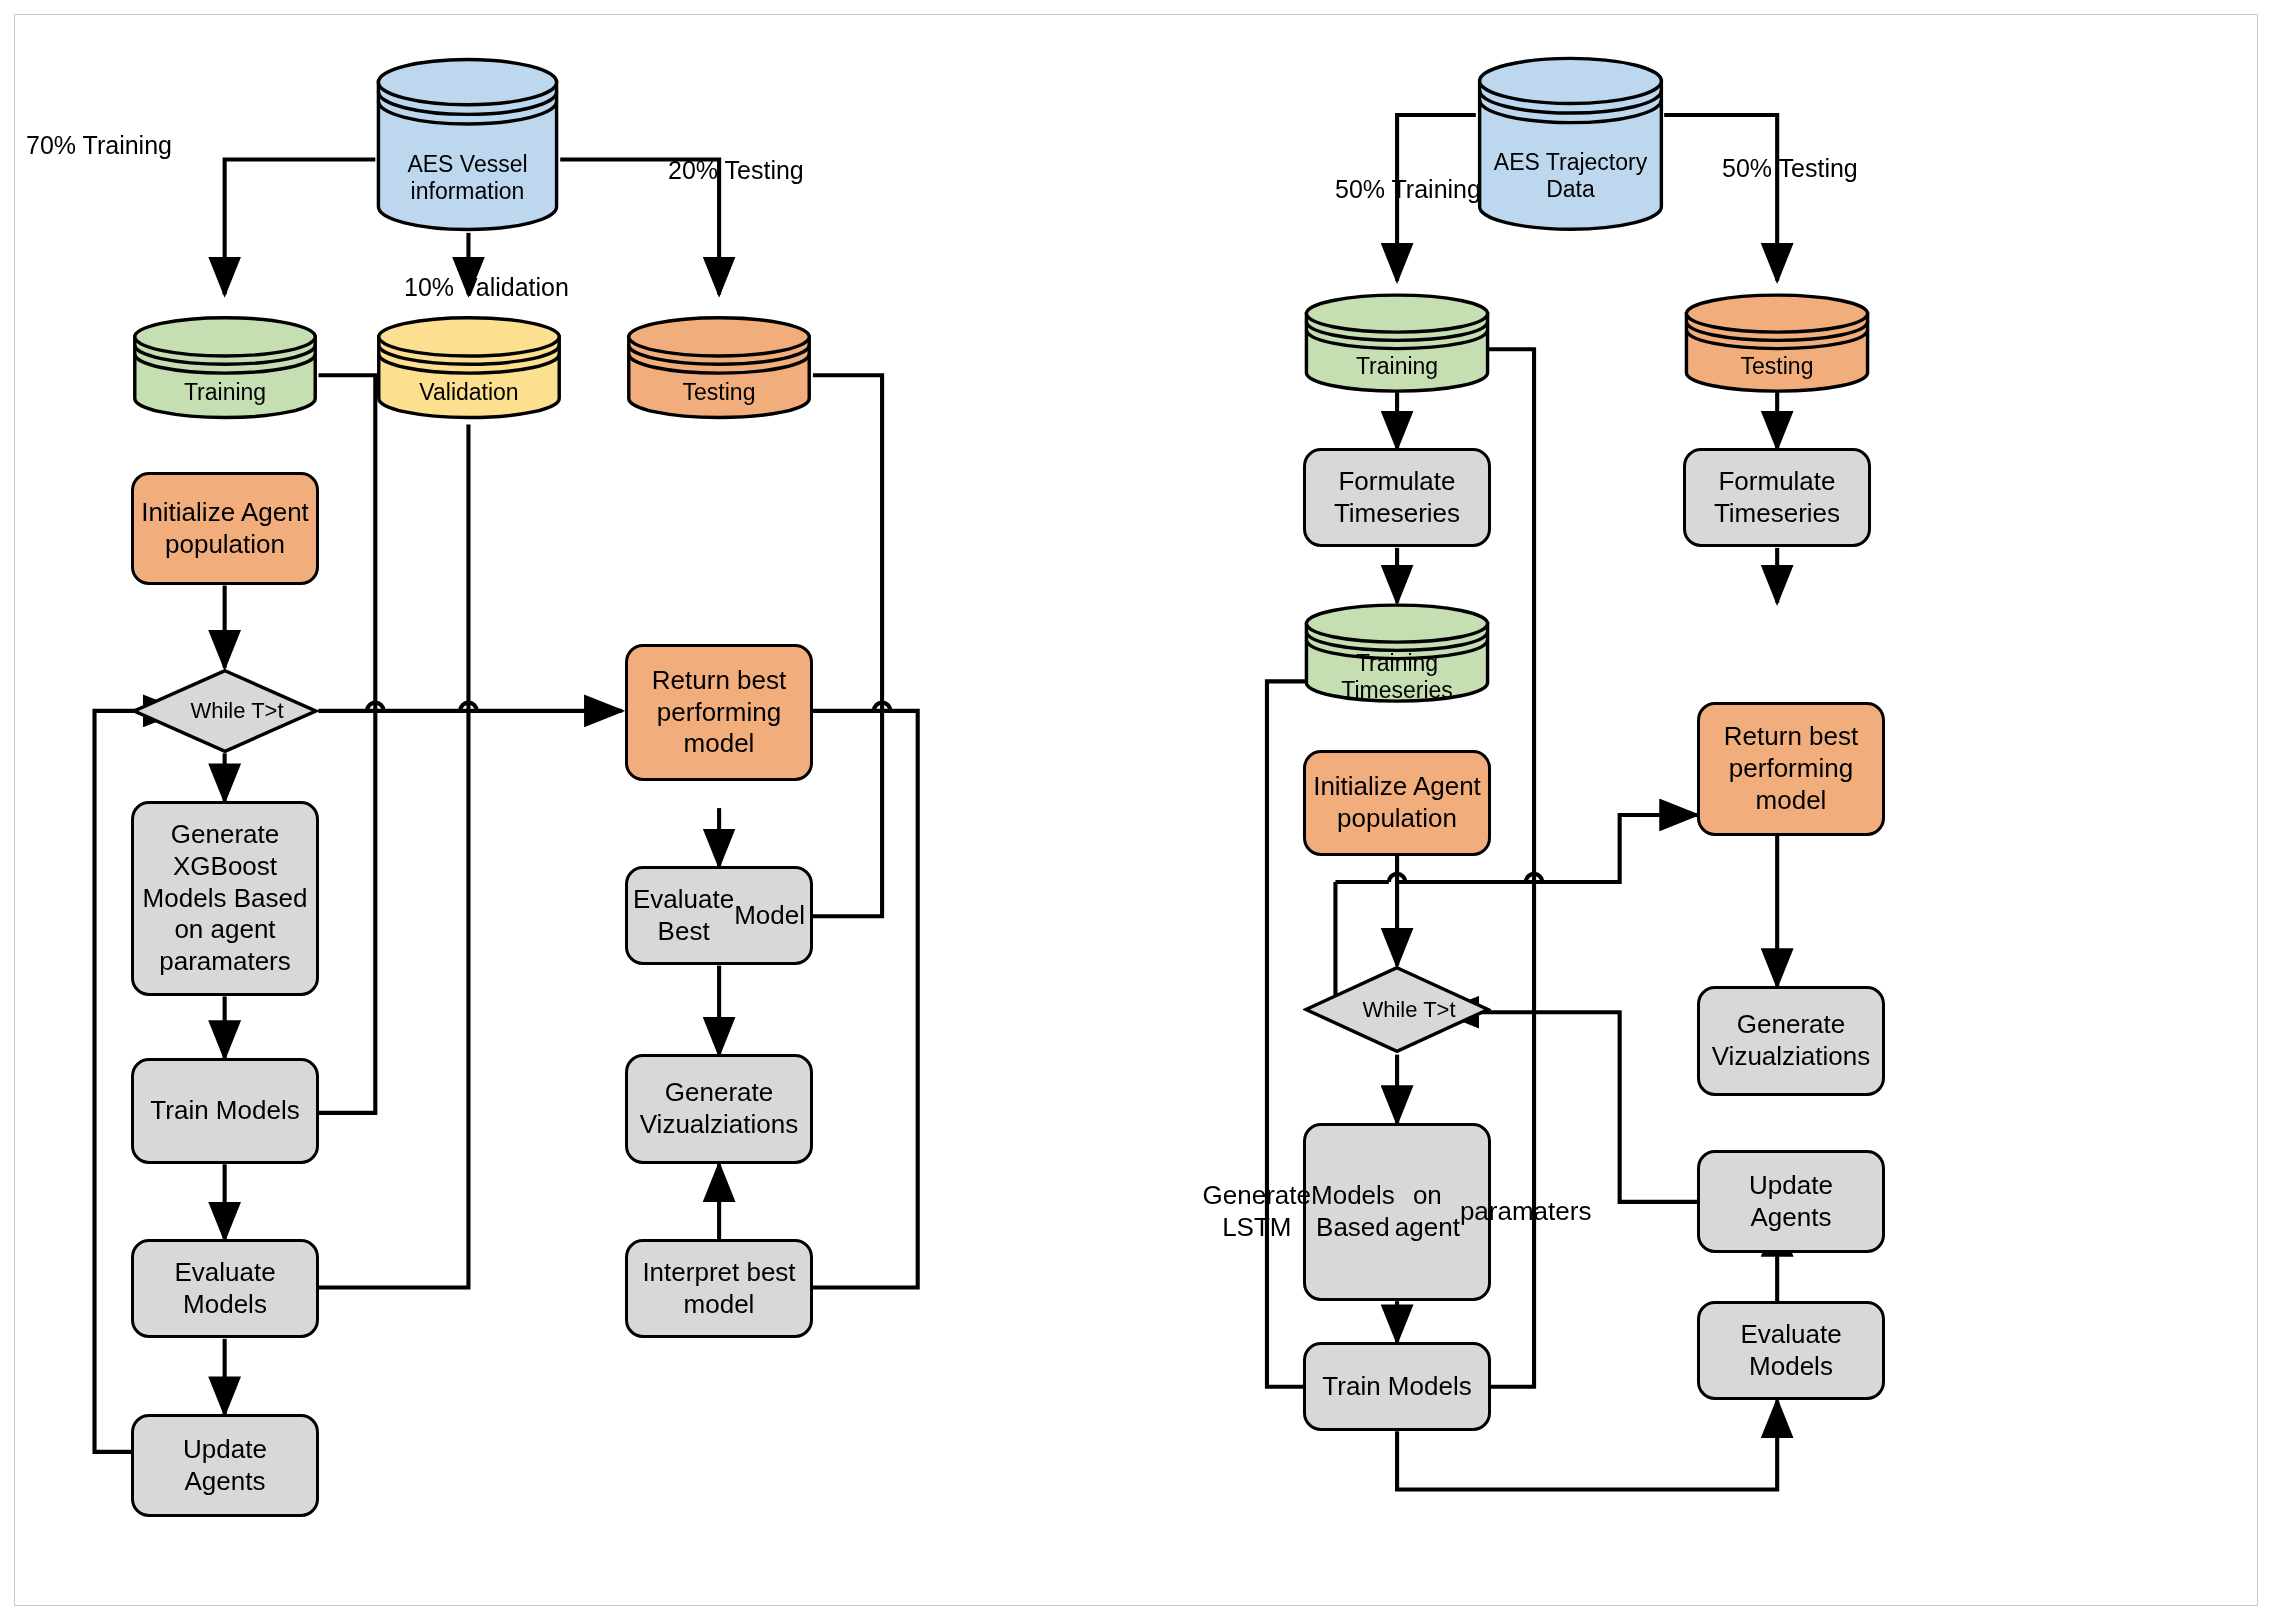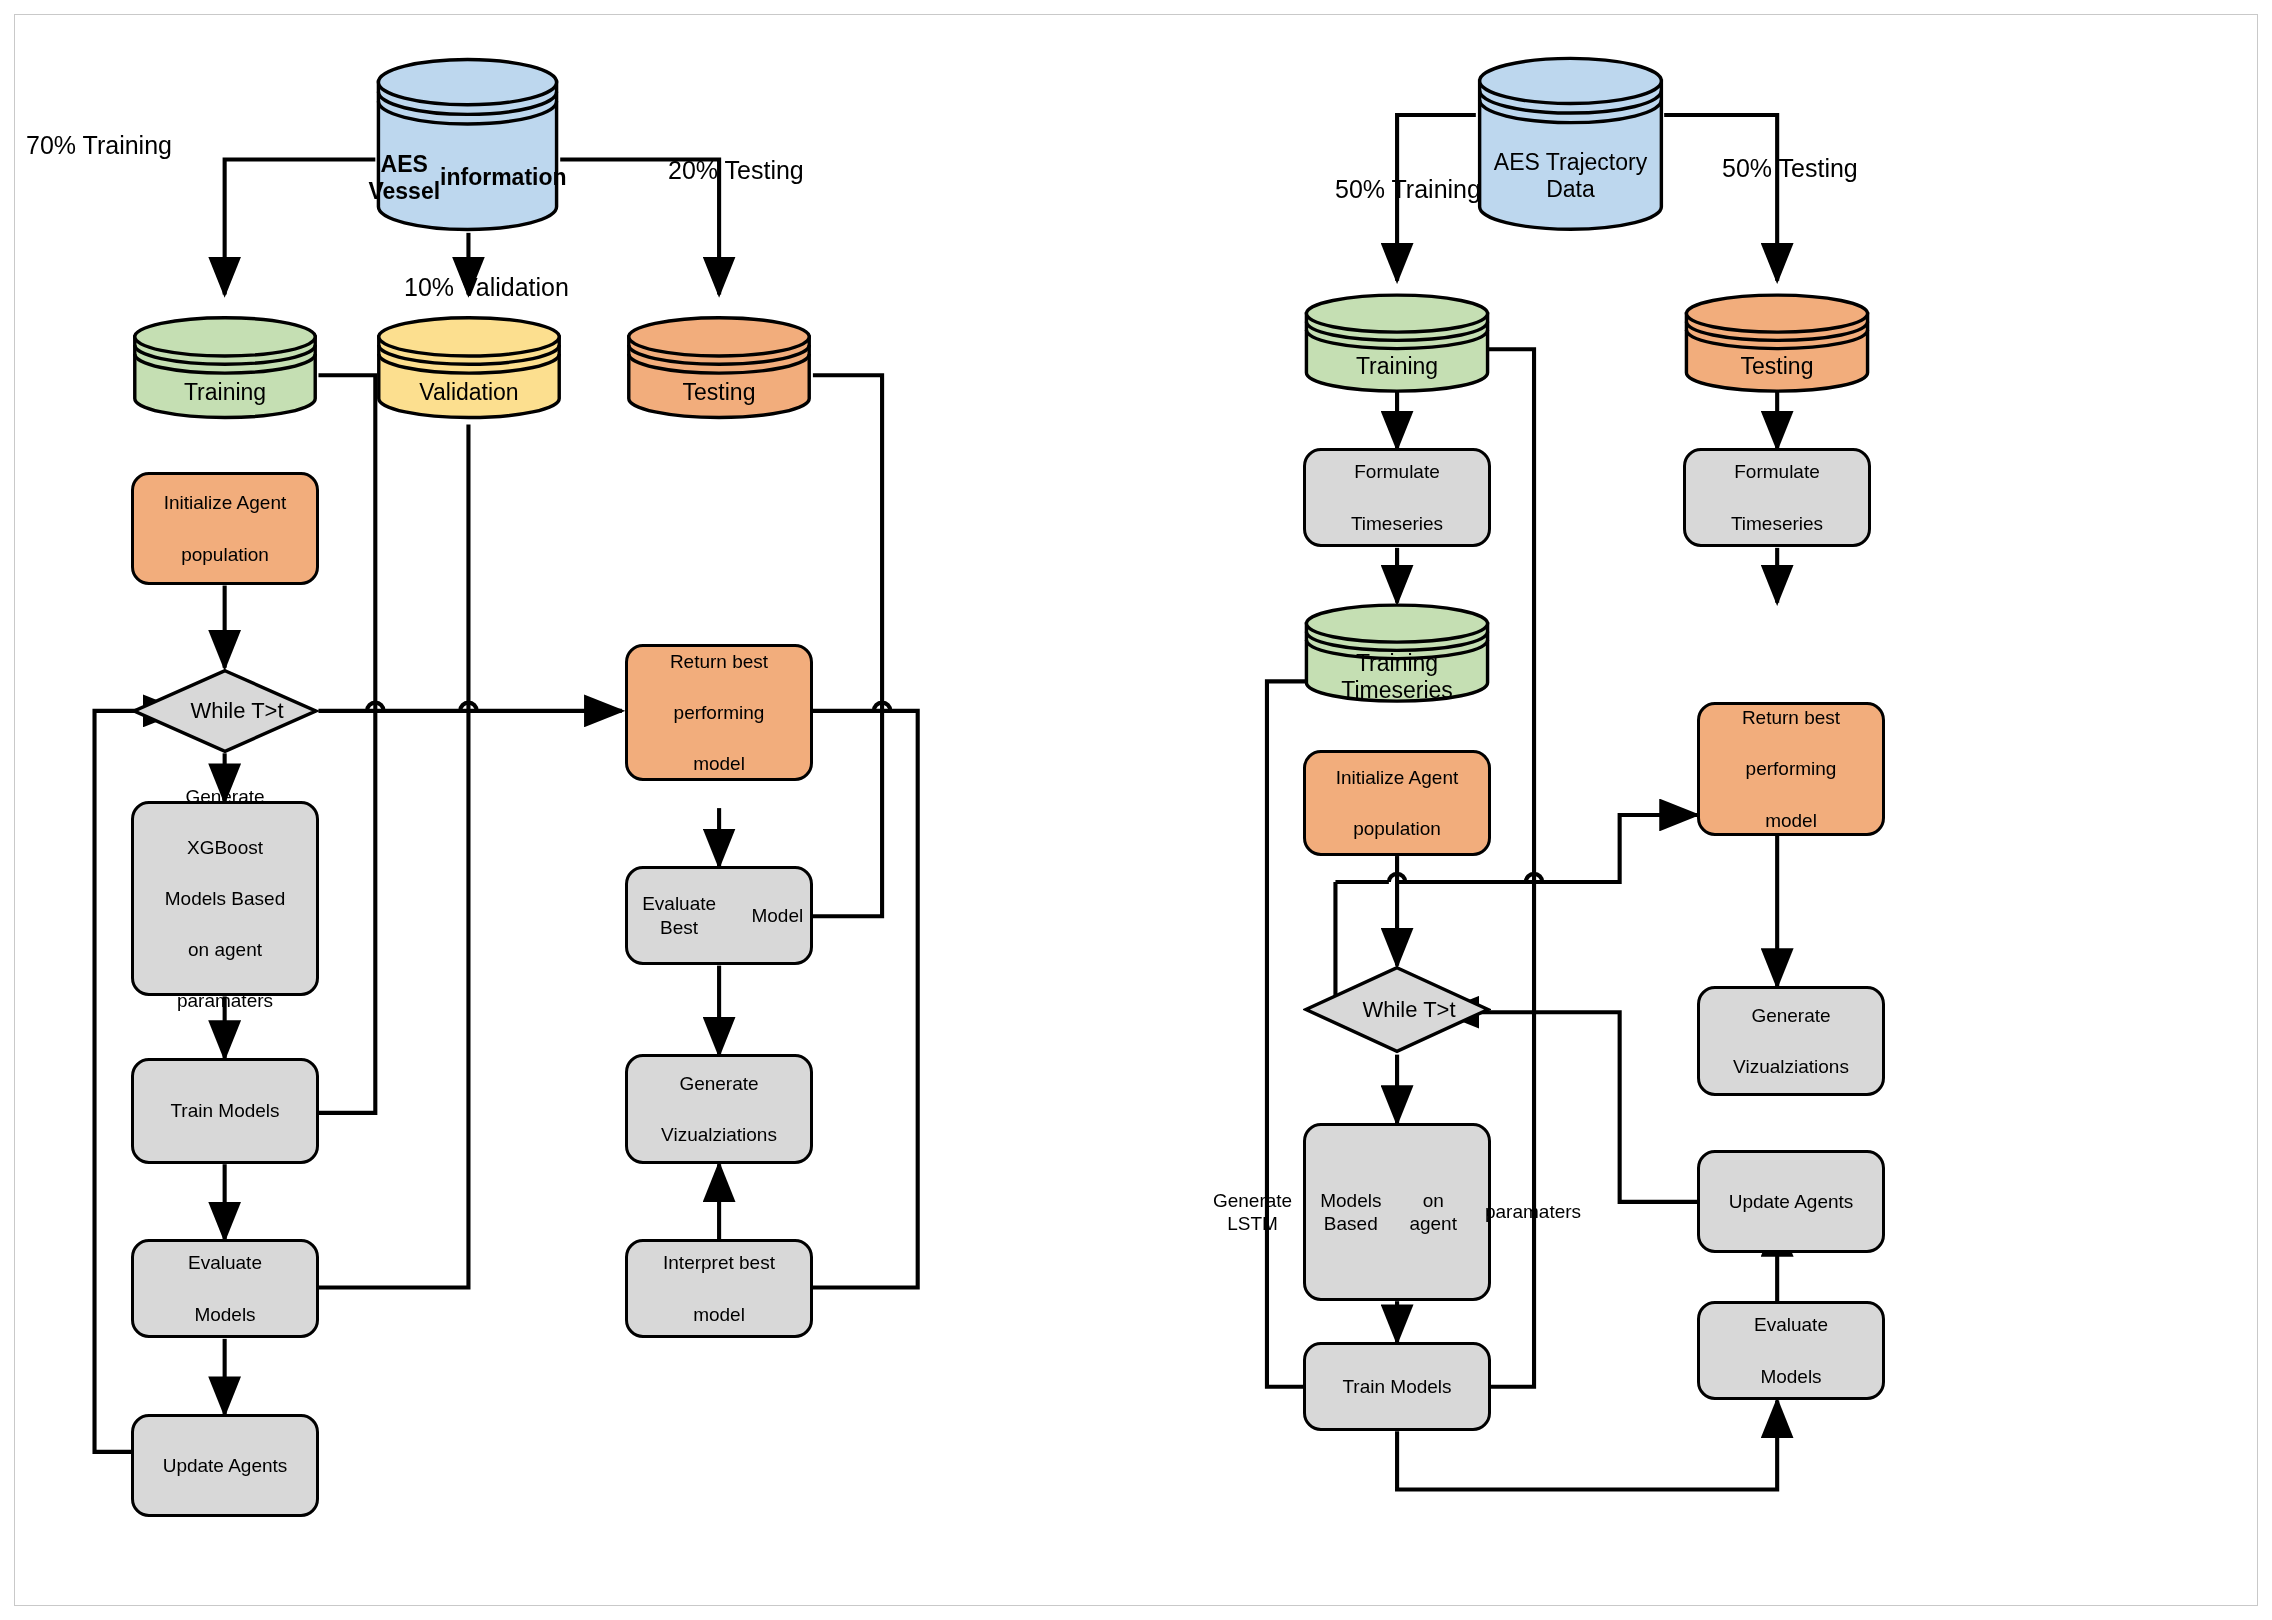--- a/index.html
+++ b/index.html
@@ -15,21 +15,21 @@
     box-sizing:border-box;
     background:#fff;
   }
   #canvas{position:absolute;left:0;top:0;width:2273px;height:1621px;overflow:hidden;}
   svg.wires{position:absolute;left:0;top:0;width:2273px;height:1621px;pointer-events:none;}
 
   
   .node{position:absolute;box-sizing:border-box;display:flex;align-items:center;justify-content:center;text-align:center;}
   .proc{
     border:3.4px solid #000;border-radius:18px;background:#d8d8d8;
-    font-size:19px;line-height:1.22;color:#000;padding:2.7px 6.8px;gap:28px;
+    font-size:26px;line-height:1.22;color:#000;padding:2.7px 6.8px;
   }
   .proc.orange{background:#f2ad7c;}
   .diamond{background:transparent;}
   .diamond .dlabel{position:relative;z-index:3;font-size:22px;color:#000;margin-left:24px;}
   .diamond svg{position:absolute;left:0;top:0;}
 
   
   .cyl{position:absolute;}
   .cyl svg{position:absolute;left:0;top:0;}
   .cyl .clabel{
@@ -145,21 +145,21 @@
     </g>
   </svg>
 
   <div class="cyl" style="left:375px;top:56px;width:185px;height:177px;">
     <svg width="185" height="177" viewBox="0 0 270 258">
       <path d="M5,38 L5,220 A130,33 0 0,0 265,220 L265,38 Z" fill="#bdd7ee" stroke="#000" stroke-width="5"></path>
       <ellipse cx="135" cy="38" rx="130" ry="33" fill="#bdd7ee" stroke="#000" stroke-width="5"></ellipse>
       <path d="M5,52 A130,33 0 0,0 265,52" fill="none" stroke="#000" stroke-width="5"></path>
       <path d="M5,66 A130,33 0 0,0 265,66" fill="none" stroke="#000" stroke-width="5"></path>
     </svg>
-    <div class="clabel" style="height:110px;flex-direction:row;font-weight:bold;">
+    <div class="clabel" style="height:110px;flex-direction:column;">
       <span>AES Vessel</span>
       <span>information</span>
     </div>
   </div>
 
   <div class="edge-label" style="left:172px;top:145px;transform:translate(-100%,-50%);">70% Training</div>
   <div class="edge-label" style="left:404px;top:275px;">10% Validation</div>
   <div class="edge-label" style="left:668px;top:145px;transform:translateY(-50%);margin-top:25px;">20% Testing</div>
 
   <div class="cyl" style="left:131px;top:315px;width:188px;height:108px;">

